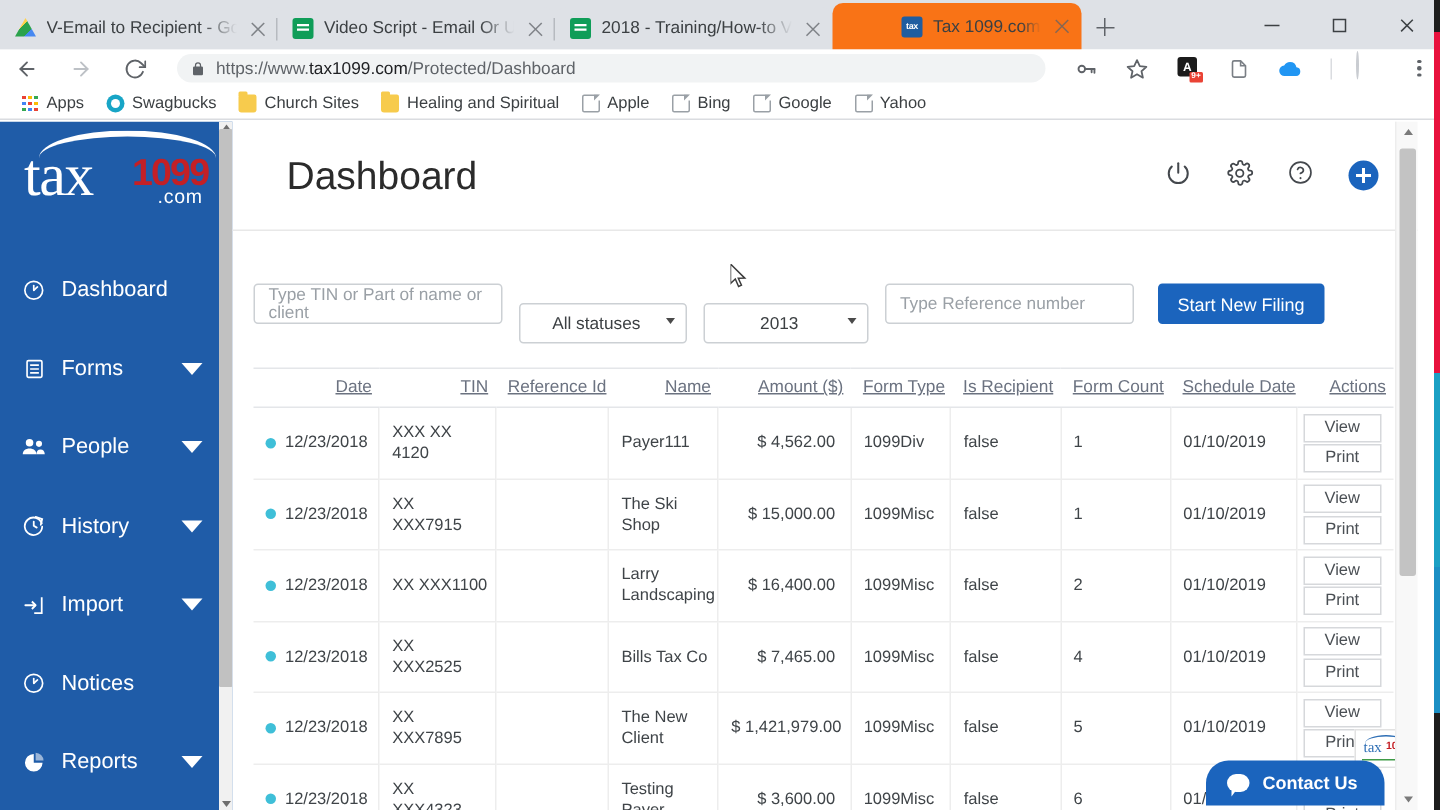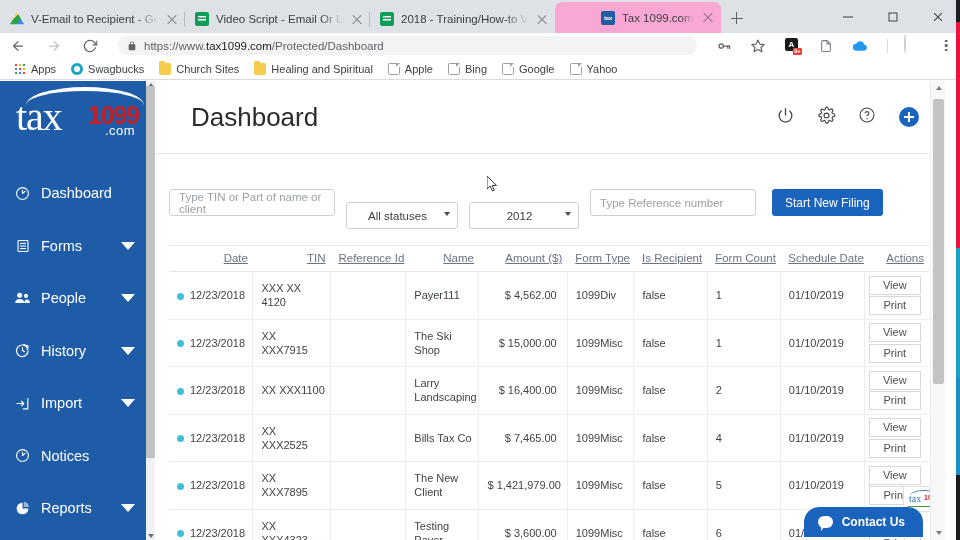--- a/index.html
+++ b/index.html
@@ -22,21 +22,21 @@
     padding: 0 6px 0 10px; gap: 7px;
     font-size: 11.5px; color: #3c4043;
     max-width: 185px; min-width: 120px;
     border-top-left-radius: 7px; border-top-right-radius: 7px;
   }
   .tab.inactive { background: #dee1e6; }
   .tab.inactive + .tab.inactive::before,
   .tab.inactive::before {
     content:""; position:absolute; left:-1px; top:7px; height:15px; width:1px; background:#b6babf;
   }
-  .tab.active { background: #f9a8d4; height: 31px; padding-left: 46px; }
+  .tab.active { background: #f97316; height: 31px; padding-left: 46px; }
   .tab .favicon { width: 14px; height: 14px; flex: 0 0 14px; border-radius: 2px; display:block; }
   .tab .tab-title {
     flex: 1 1 auto; white-space: nowrap; overflow: hidden;
     font-size: 11.5px; line-height: 14px;
     -webkit-mask-image: linear-gradient(to right, #000 82%, transparent 100%);
     mask-image: linear-gradient(to right, #000 82%, transparent 100%);
   }
   .tab .tab-close {
     flex: 0 0 14px; width: 14px; height: 14px; position: relative; opacity: .75;
   }
@@ -547,21 +547,21 @@
         </div>
       </div>
 
       <div class="filters">
         <div class="fld search">Type TIN or Part of name or client</div>
         <div class="sel status">
           <span>All statuses</span>
           <span class="caret"></span>
         </div>
         <div class="sel year">
-          <span>2012</span>
+          <span>2013</span>
           <span class="caret"></span>
         </div>
         <div class="fld ref">Type Reference number</div>
         <button class="btn-primary">Start New Filing</button>
       </div>
 
       <div class="tbl-wrap">
         <table class="grid">
           <colgroup>
             <col class="col-date">

